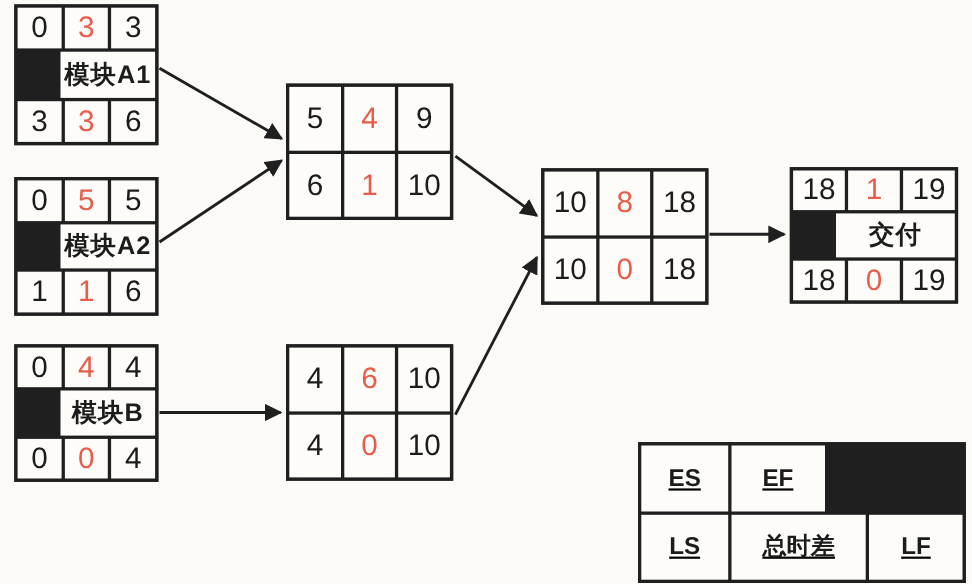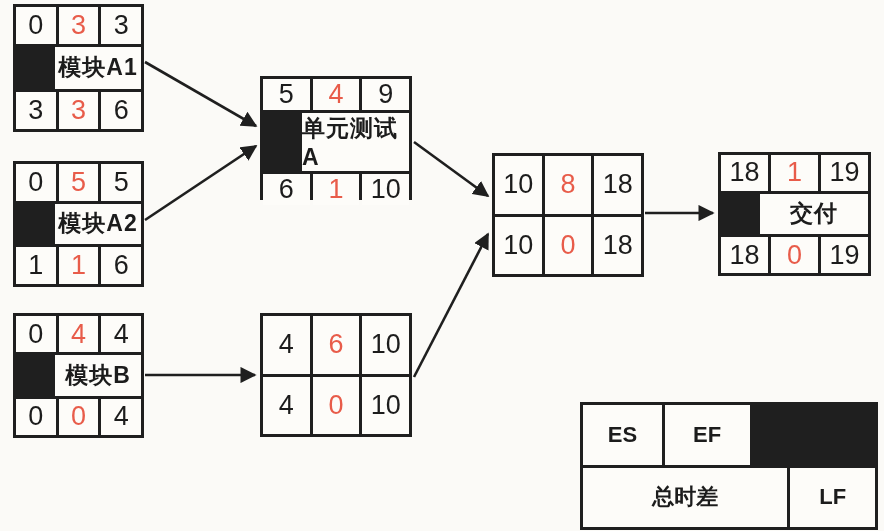--- a/index.html
+++ b/index.html
@@ -39,20 +39,21 @@
     font-size:27px;color:#1c1c1c;
   }
   .node .cell.accent{color:#e85c4a;}
 
   .legend{
     position:absolute;
     left:580px;top:402px;width:298px;height:128px;
     display:flex;flex-direction:column;
     background:#1f1f1f;border:3px solid #1f1f1f;gap:3px;
     box-sizing:border-box;
+    text-decoration:underline;
   }
   .legend .lrow{display:flex;gap:3px;flex:1;}
   .legend .lcell{
     background:#fdfcf9;
     display:flex;align-items:center;justify-content:center;
     font-weight:bold;font-size:22px;color:#1c1c1c;
   }
   .legend .c1{flex:0 0 27%;}
   .legend .c2{flex:1;}
   .legend .c3{flex:0 0 29%;}
@@ -118,21 +119,20 @@
       <div class="cell">4</div>
     </div>
   </div>
 
   <div class="node" style="left:260px;top:76px;width:152px;height:124px">
     <div class="row">
       <div class="cell">5</div>
       <div class="cell accent">4</div>
       <div class="cell">9</div>
     </div>
-    <div class="row name-row">单元测试A</div>
     <div class="row">
       <div class="cell">6</div>
       <div class="cell accent">1</div>
       <div class="cell">10</div>
     </div>
   </div>
 
   <div class="node" style="left:260px;top:313px;width:152px;height:124px">
     <div class="row">
       <div class="cell">4</div>
@@ -172,18 +172,19 @@
       <div class="cell">19</div>
     </div>
   </div>
 
   <div class="legend">
     <div class="lrow">
       <div class="lcell c1">ES</div>
       <div class="lcell c3">EF</div>
     </div>
     <div class="lrow">
+      <div class="lcell c1">LS</div>
       <div class="lcell c2">总时差</div>
       <div class="lcell c3">LF</div>
     </div>
   </div>
 
 </div>
 
 </body></html>

